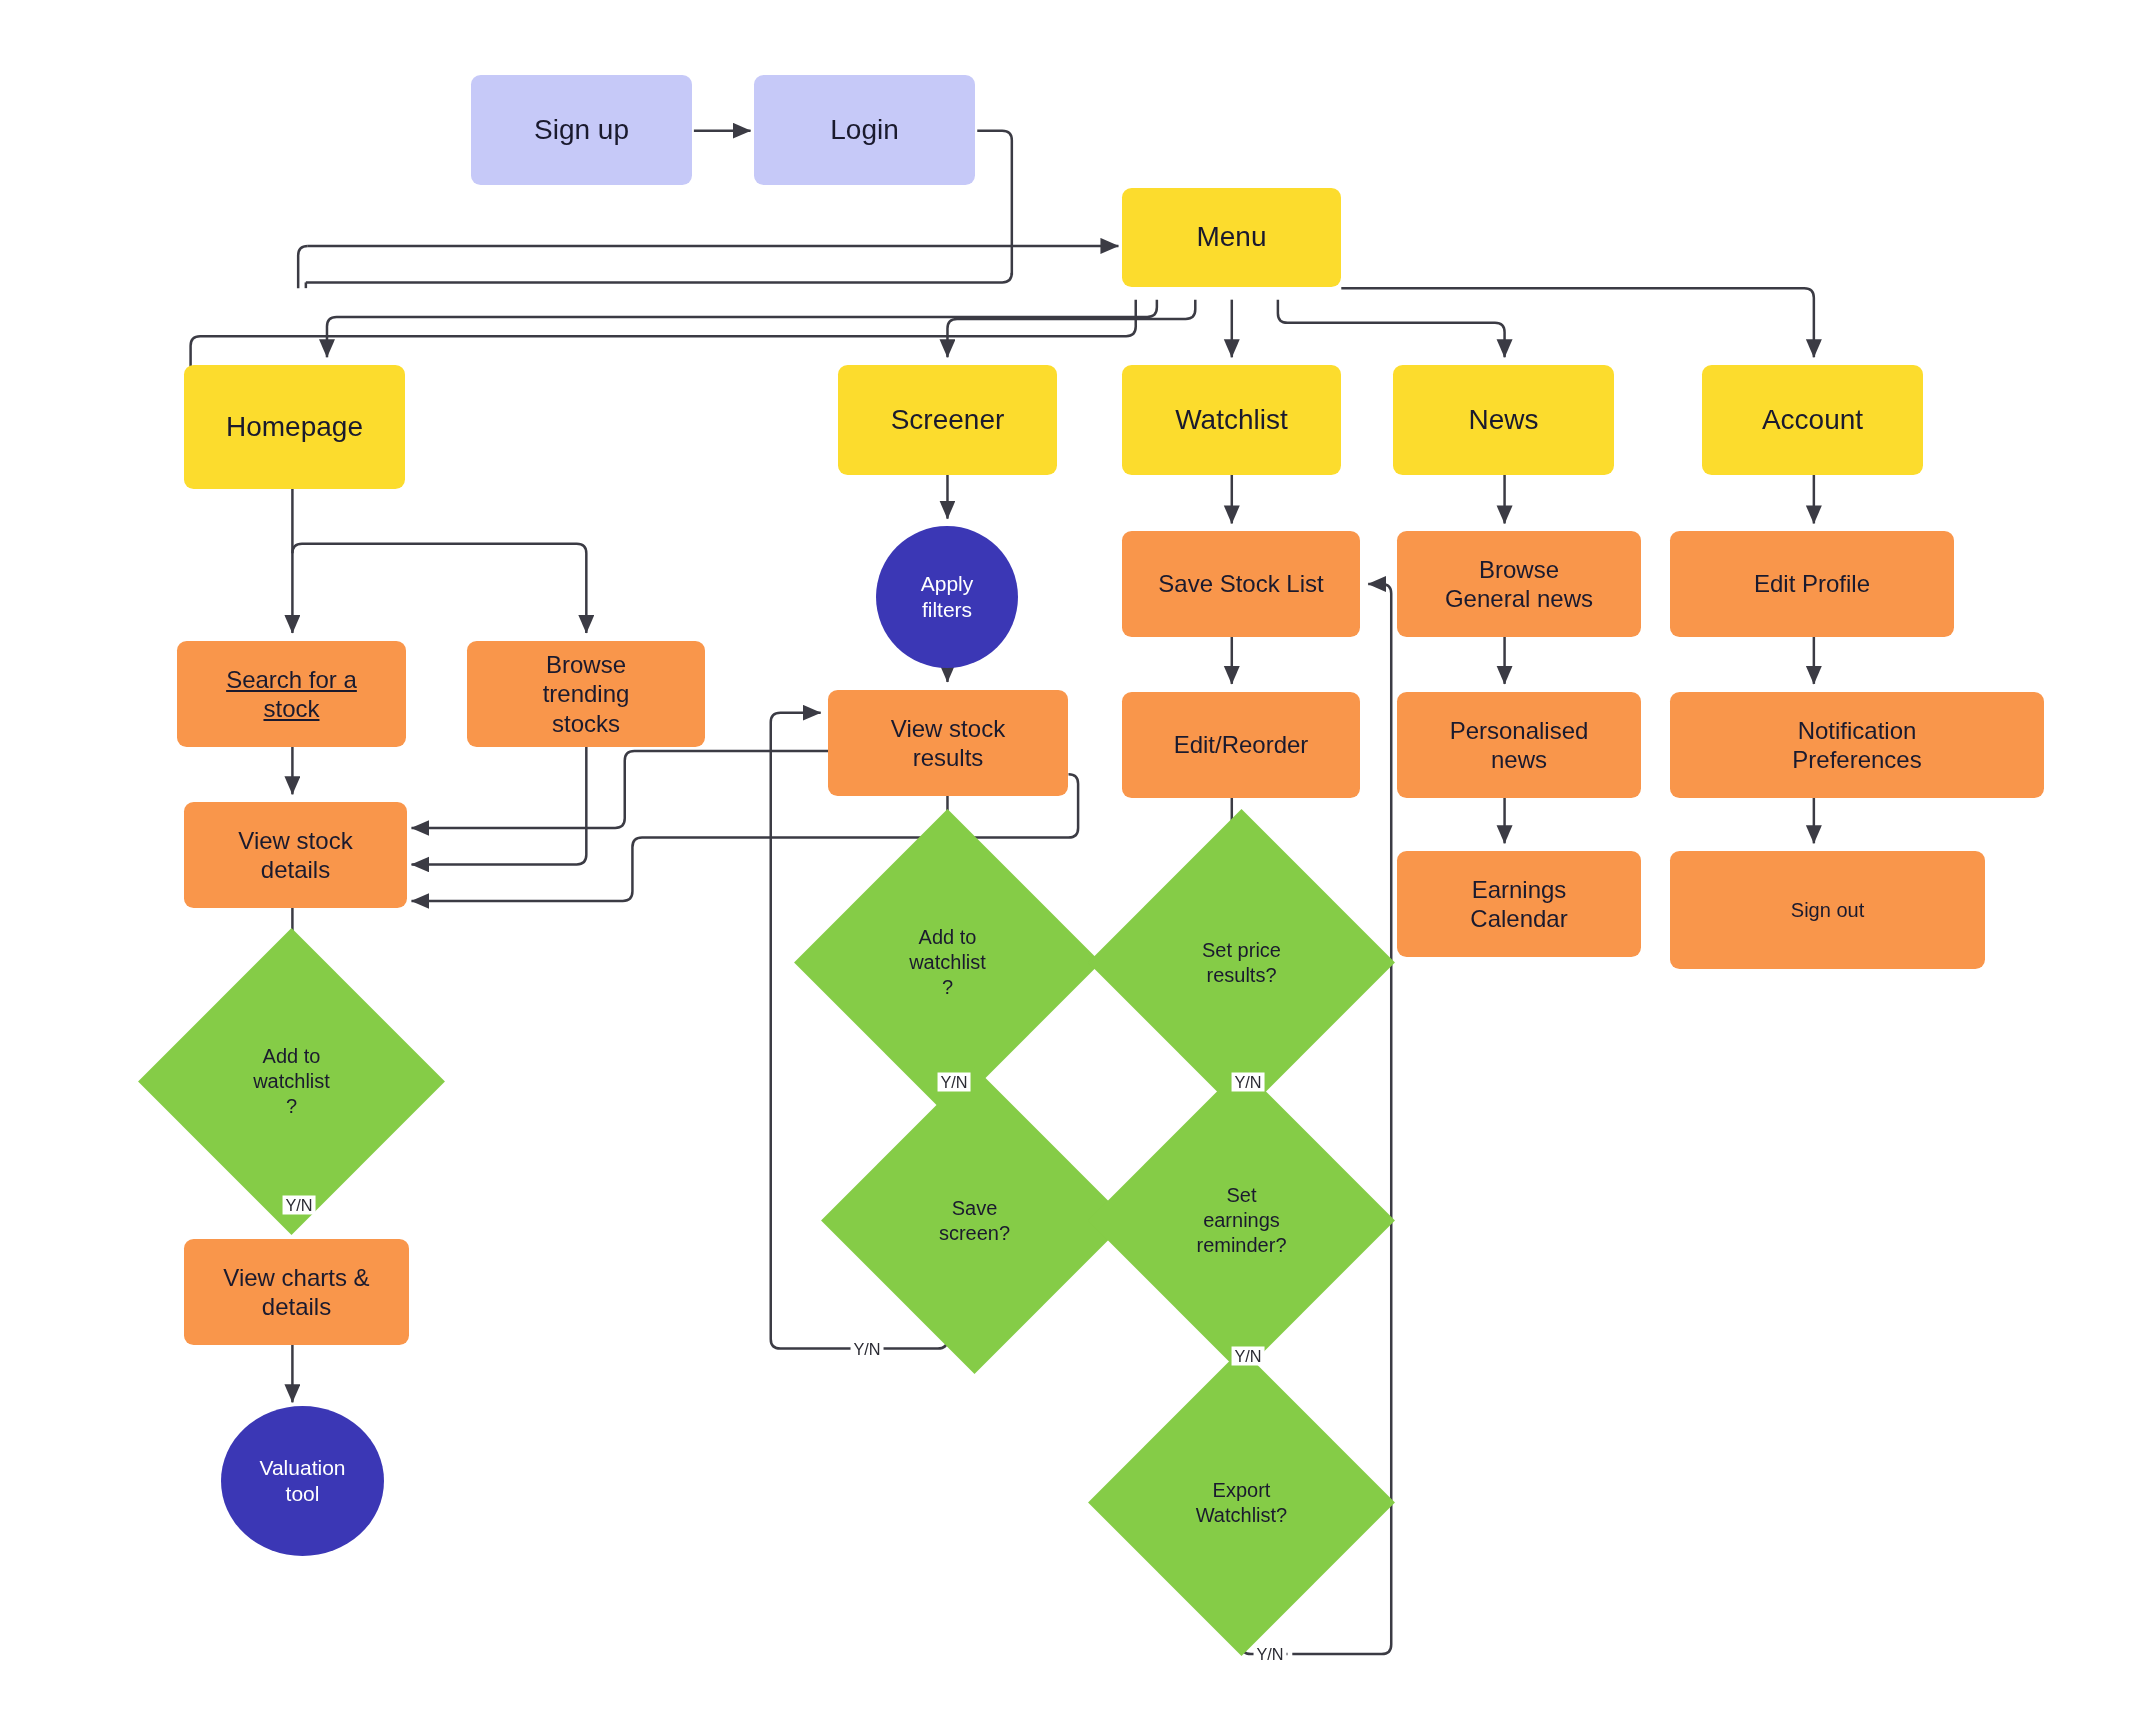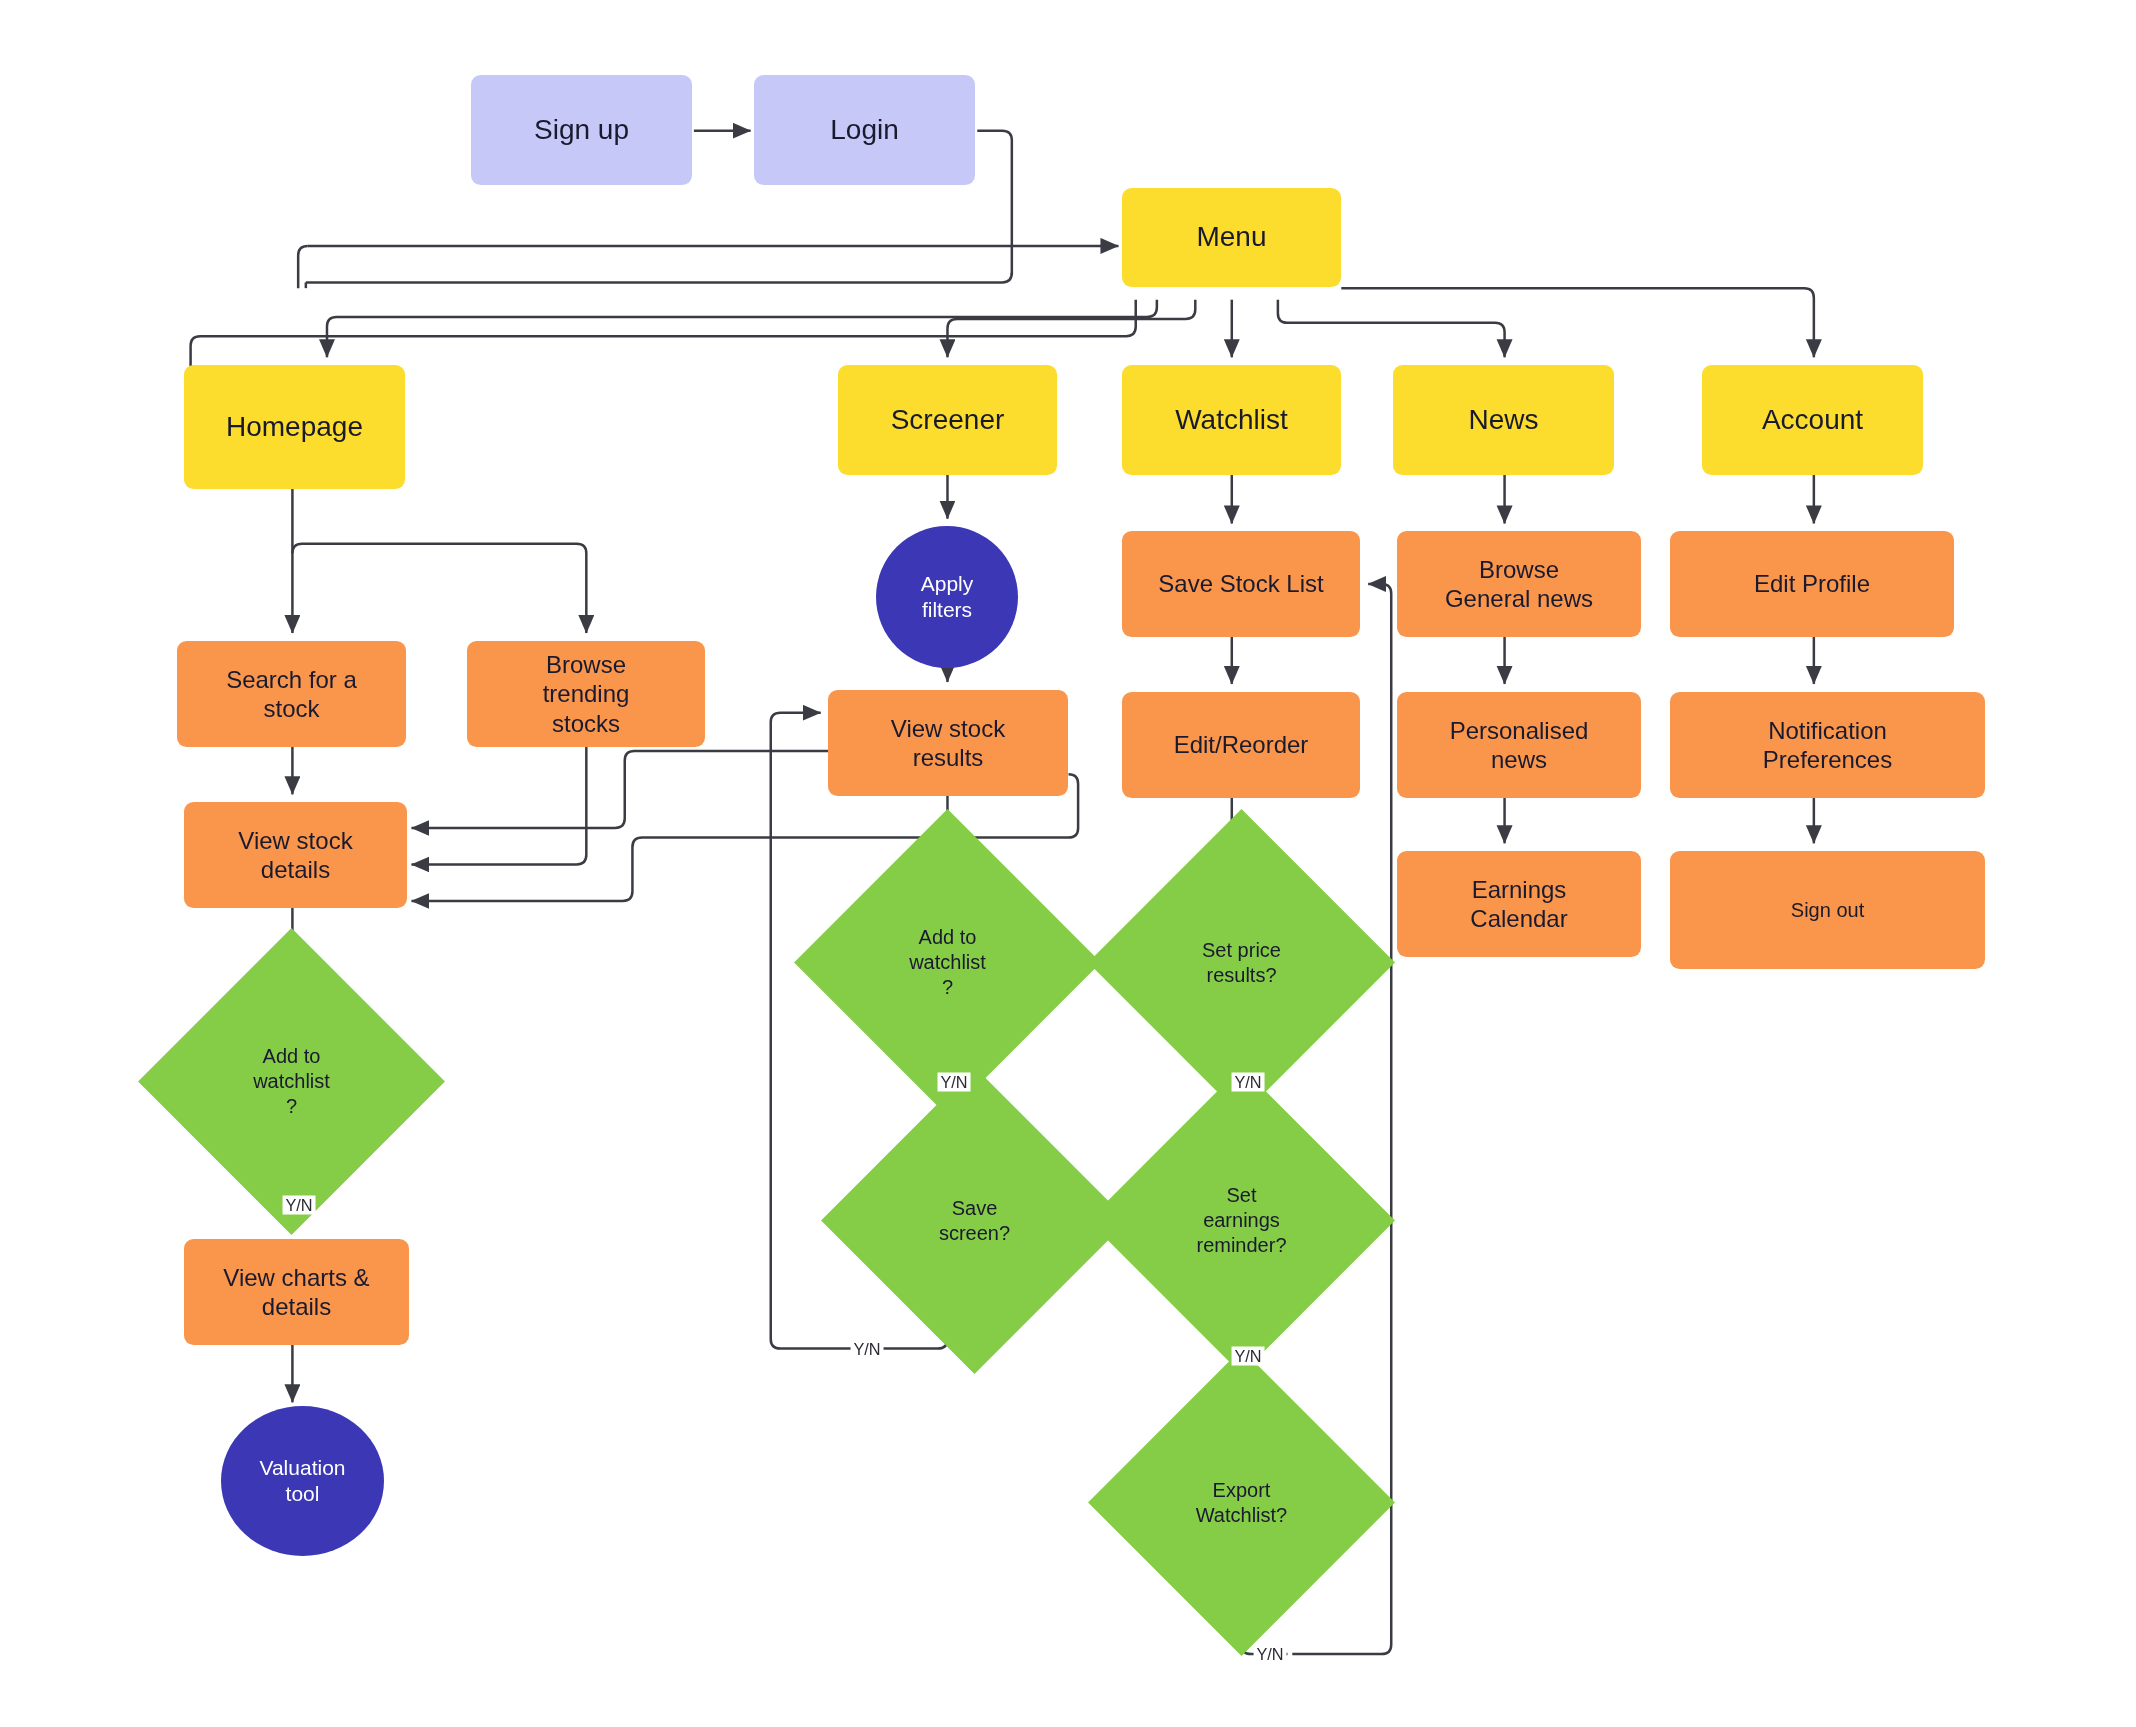--- a/index.html
+++ b/index.html
@@ -179,21 +179,21 @@
 
   <div class="node rect yel" style="left:1122px;top:365px;width:219px;height:110px;font-size:28px;">Watchlist</div>
 
   <div class="node rect yel" style="left:1393px;top:365px;width:221px;height:110px;font-size:28px;">News</div>
 
   <div class="node rect yel" style="left:1702px;top:365px;width:221px;height:110px;font-size:28px;">Account</div>
 
   <div class="node ellipse blu" style="left:876px;top:526px;width:142px;height:142px;font-size:21px;">Apply
 filters</div>
 
-  <div class="node rect org" style="left:177px;top:641px;width:229px;height:106px;font-size:24px;">Search for a
+  <div class="node rect org" style="left:177px;top:641px;width:229px;height:106px;font-size:24px;text-decoration:underline;">Search for a
 stock</div>
 
   <div class="node rect org" style="left:467px;top:641px;width:238px;height:106px;font-size:24px;">Browse
 trending
 stocks</div>
 
   <div class="node rect org" style="left:828px;top:690px;width:240px;height:106px;font-size:24px;">View stock
 results</div>
 
   <div class="node rect org" style="left:1122px;top:531px;width:238px;height:106px;font-size:24px;">Save Stock List</div>
@@ -204,21 +204,21 @@
   <div class="node rect org" style="left:1670px;top:531px;width:284px;height:106px;font-size:24px;">Edit Profile</div>
 
   <div class="node rect org" style="left:184px;top:802px;width:223px;height:106px;font-size:24px;">View stock
 details</div>
 
   <div class="node rect org" style="left:1122px;top:692px;width:238px;height:106px;font-size:24px;">Edit/Reorder</div>
 
   <div class="node rect org" style="left:1397px;top:692px;width:244px;height:106px;font-size:24px;">Personalised
 news</div>
 
-  <div class="node rect org" style="left:1670px;top:692px;width:315px;height:106px;font-size:24px;">Notification
+  <div class="node rect org" style="left:1670px;top:692px;width:374px;height:106px;font-size:24px;">Notification
 Preferences</div>
 
   <div class="node rect org" style="left:1397px;top:851px;width:244px;height:106px;font-size:24px;">Earnings
 Calendar</div>
 
   <div class="node rect org" style="left:1670px;top:851px;width:315px;height:118px;font-size:20px;">Sign out</div>
 
   <div class="diamond-wrap" style="left:183px;top:973px;width:217px;height:217px;">
     <div class="diamond-shape"></div>
     <div class="diamond-label" style="font-size:20px;">Add to

